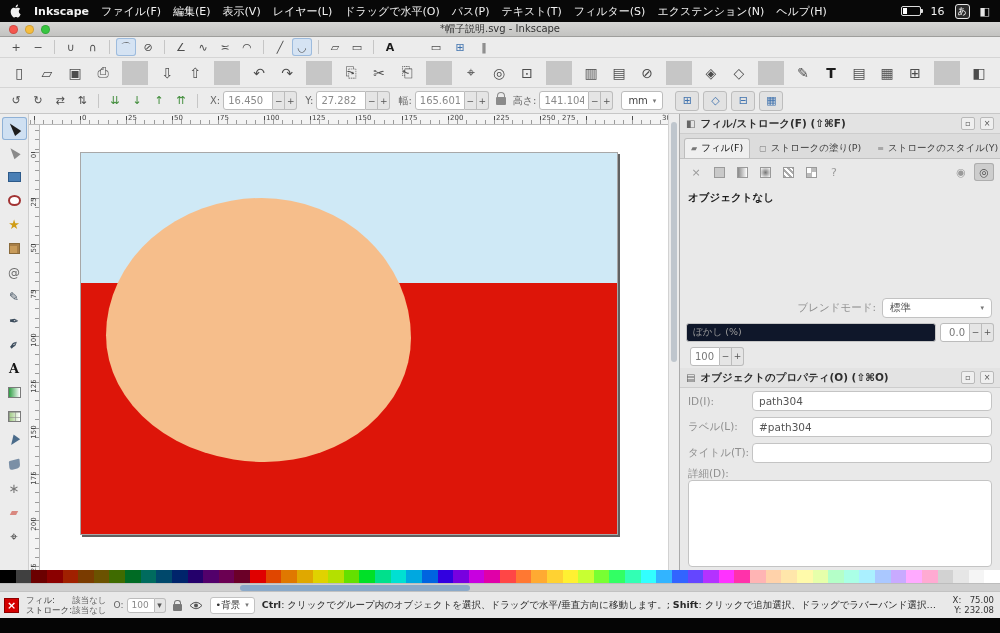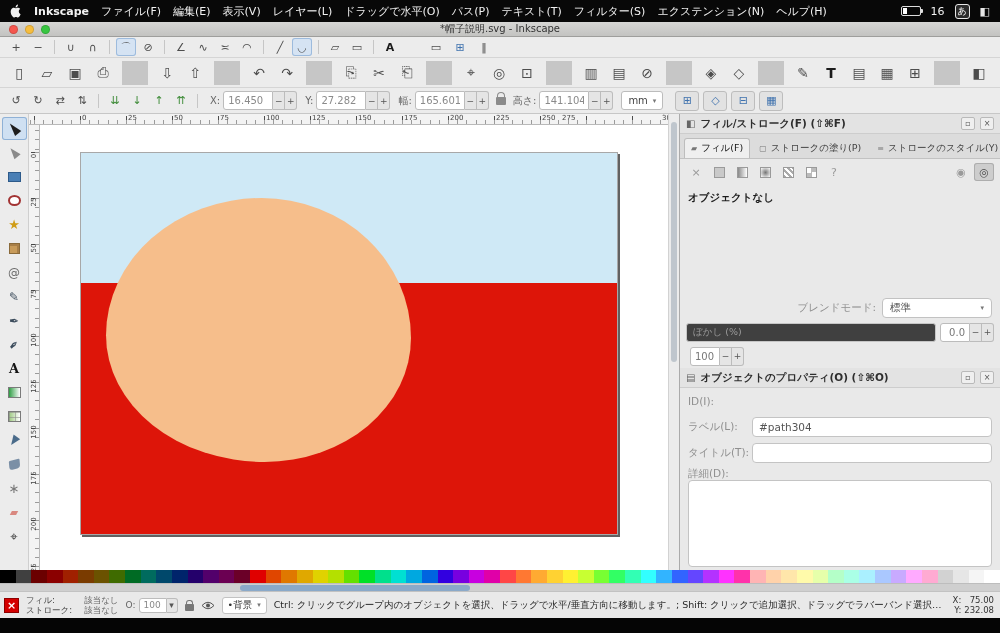--- a/index.html
+++ b/index.html
@@ -109,49 +109,49 @@
 .pbtn.p-pat i{background:repeating-linear-gradient(45deg,#aaa 0 2px,#fff 2px 4px)}
 .pbtn.p-sw i{background:conic-gradient(#bbb 0 25%,#fff 0 50%,#bbb 0 75%,#fff 0)}
 .pbtn.pressed{background:#cdcdcd;box-shadow:inset 0 0 0 1px #adadad;color:#4a4a4a}
 .pbtn.flexsp{flex:1;pointer-events:none}
 .noobj{padding:6px 8px;font-weight:bold;font-size:10.5px;color:#1c1c1c;flex:none}
 .dspacer{flex:1}
 .blendrow{height:24px;display:flex;align-items:center;justify-content:flex-end;gap:6px;padding:0 8px;flex:none}
 .blbl{color:#8f8f8f;font-size:10.5px}
 .dropdown{display:flex;align-items:center;gap:6px;background:#fff;border:1px solid #c2c2c2;border-radius:4px;height:20px;padding:0 7px;font-size:10.5px;color:#555;min-width:110px;justify-content:space-between}
 .sliderrow{height:24px;display:flex;align-items:center;padding:0 6px;flex:none}
-.strack{flex:1;height:19px;border:1px solid #c6c6c6;border-radius:3px;background:#404040;display:flex;align-items:center;padding:0 6px;font-size:9.5px;color:#9a9a9a}
+.strack{flex:1;height:19px;border:1px solid #c6c6c6;border-radius:3px;background:#0f172a;display:flex;align-items:center;padding:0 6px;font-size:9.5px;color:#9a9a9a}
 .strack.filled{background:#8f9aa8;border-color:#7e8894;color:#eef2f6}
 .sliderrow .spin{margin-left:4px}
 .sliderrow .spin input{width:30px;text-align:right;color:#777}
 .proprow{height:26px;display:flex;align-items:center;padding:0 8px;gap:6px;flex:none}
 .plbl{width:58px;font-size:10.5px;color:#8f8f8f;white-space:nowrap}
 .proprow input{flex:1;height:20px;border:1px solid #c4c4c4;border-radius:4px;background:#fff;padding:0 6px;font-family:"DejaVu Sans","Liberation Sans",sans-serif;font-size:10.5px;color:#555}
 .desclbl{padding:1px 8px;font-size:10.5px;color:#8f8f8f;height:14px;flex:none}
 .descbox{margin:0 8px 3px;flex:1;background:#fff;border:1px solid #c4c4c4;border-radius:4px}
 
 
 #palette{position:absolute;left:0;top:570px;width:1000px;height:13px;display:flex;background:#ddd}
 .sw{flex:1;height:13px}
 #palscroll{position:absolute;left:0;top:583px;width:1000px;height:8px;background:#cfcfcf;border-top:1px solid #bdbdbd}
 #palscroll .thumb{position:absolute;left:240px;width:230px;top:1px;height:6px;background:#8aa9c9;border-radius:3px}
 #statusbar{position:absolute;left:0;top:591px;width:1000px;height:27px;background:#e9e9e9;border-top:1px solid #c2c2c2;display:flex;align-items:center;padding:0 4px;gap:7px}
 .nonesw{width:15px;height:15px;background:#d40000;color:#fff;font-size:11px;font-weight:bold;display:flex;align-items:center;justify-content:center;border:1px solid #8e0000;flex:none}
-.fstable{display:grid;grid-template-columns:auto auto;column-gap:12px;font-size:8.5px;line-height:10px;color:#444;flex:none}
+.fstable{display:grid;grid-template-columns:auto auto;column-gap:0;font-size:8.5px;line-height:10px;color:#444;flex:none}
 .fstable .v{color:#666}
 #statusbar .spin{margin-left:0}
 #statusbar .spin input{width:28px;height:15px;font-size:9px}
 #statusbar .spin .sbtn{height:15px;width:11px}
 #statusbar .spin .lbl{font-size:9px}
 .slock{width:9px;height:7px;background:#777;border-radius:1px;position:relative;margin-top:4px;flex:none}
 .slock::before{content:"";position:absolute;left:1px;top:-4px;width:5px;height:4px;border:1.5px solid #777;border-bottom:none;border-radius:3px 3px 0 0}
 .eye{flex:none;display:flex;align-items:center}
 .layersel{display:flex;align-items:center;gap:5px;background:#fff;border:1px solid #c2c2c2;border-radius:3px;height:17px;padding:0 5px;font-size:9.5px;color:#333;flex:none}
 .msg{flex:1;font-size:9.5px;color:#2a2a2a;white-space:nowrap;overflow:hidden;text-overflow:ellipsis}
-.msg b{font-weight:normal}
+.msg b{font-weight:bold}
 .coords{display:grid;grid-template-columns:auto auto;column-gap:3px;font-size:8.5px;line-height:10px;color:#333;text-align:right;margin-right:2px;flex:none}
 #bottomstrip{position:absolute;left:0;top:618px;width:1000px;height:15px;background:#050505}
 </style>
 </head>
 <body>
 
 <div id="menubar">
   <span>
     <svg class="apple-svg" width="12" height="14" viewBox="0 0 12 14">
         <path fill="#f0f0f0" d="M8.8 7.4c0-1.6 1.3-2.4 1.4-2.4C9.5 3.9 8.4 3.8 8 3.8c-.9-.1-1.8.5-2.2.5-.5 0-1.2-.5-2-.5-1 0-2 .6-2.6 1.6-1.1 1.9-.3 4.8.8 6.4.5.8 1.1 1.6 1.9 1.6.8 0 1-.5 2-.5s1.2.5 2 .5 1.4-.8 1.9-1.5c.6-.9.8-1.7.8-1.8-.1 0-1.8-.7-1.8-2.7zM7.4 2.6c.4-.5.7-1.2.6-2-.6 0-1.3.4-1.8 1-.4.5-.7 1.2-.6 1.9.7.1 1.4-.4 1.8-.9z"></path>
@@ -646,20 +646,21 @@
 
   <div class="dhead">
     <span class="dicon">▤</span>
     <span class="dtitle">オブジェクトのプロパティ(O) (⇧⌘O)</span>
     <span class="hbtn">▫</span>
     <span class="hbtn">×</span>
   </div>
 
   <div class="proprow">
     <span class="plbl">ID(I):</span>
+    <input value="path304" style="">
   </div>
   <div class="proprow">
     <span class="plbl">ラベル(L):</span>
     <input value="#path304" style="">
   </div>
   <div class="proprow">
     <span class="plbl">タイトル(T):</span>
     <input value="" style="">
   </div>
   <div class="desclbl">詳細(D):</div>

